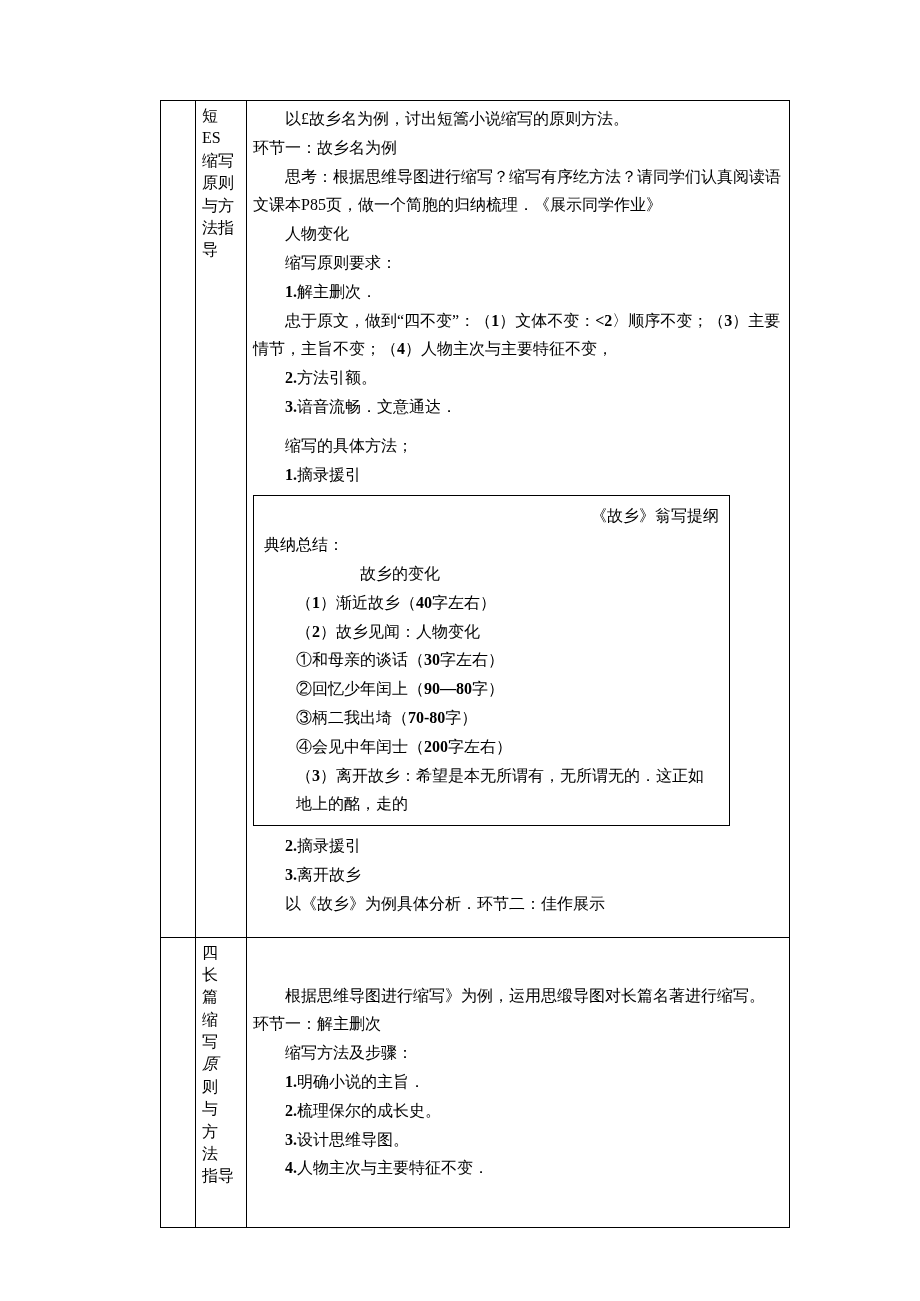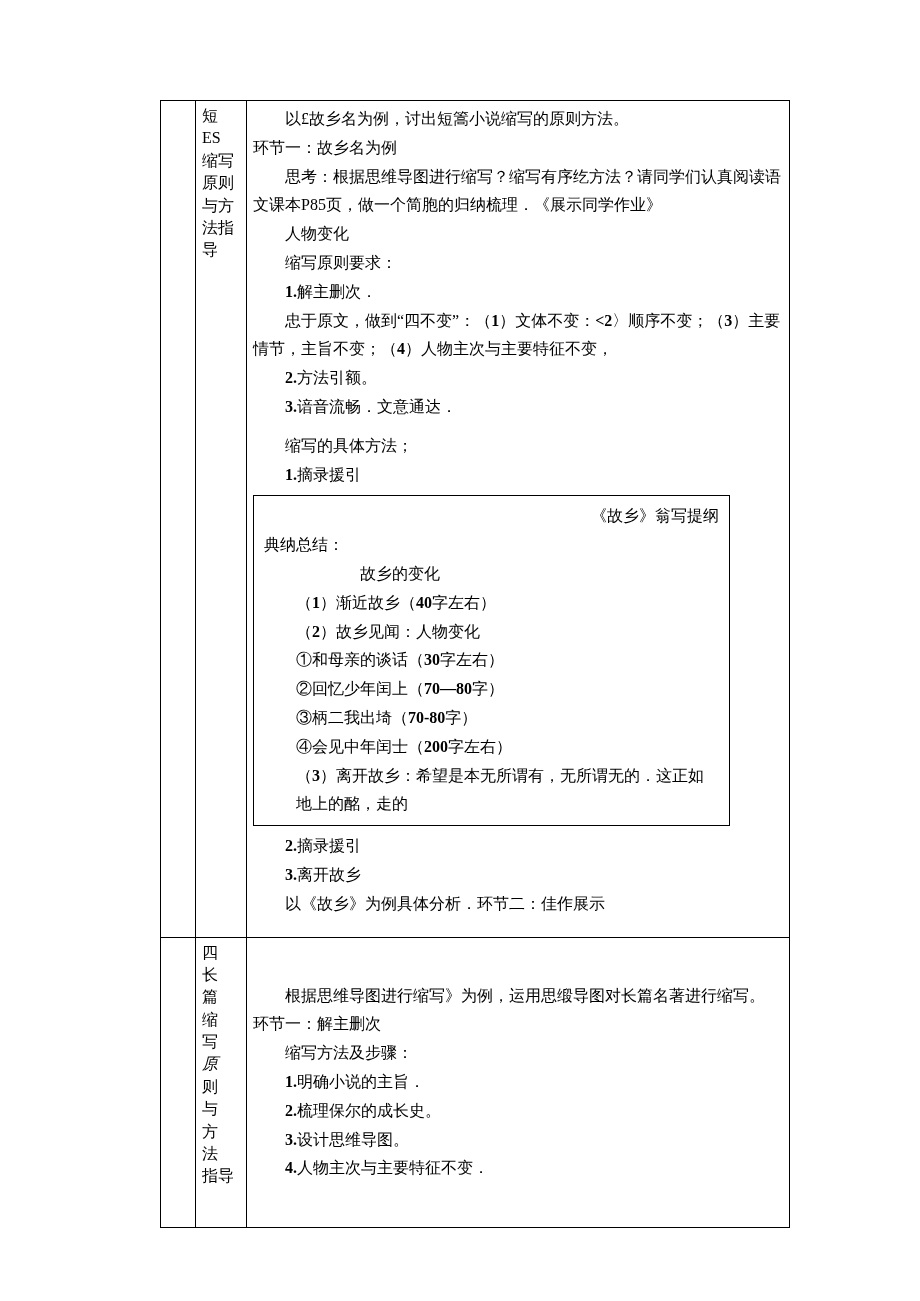--- a/index.html
+++ b/index.html
@@ -103,21 +103,21 @@
       <div class="indent2">
         （<span class="bold">1</span>）渐近故乡（<span class="bold">40</span>字左右）
       </div>
       <div class="indent2">
         （<span class="bold">2</span>）故乡见闻：人物变化
       </div>
       <div class="indent2">
         ①和母亲的谈话（<span class="bold">30</span>字左右）
       </div>
       <div class="indent2">
-        ②回忆少年闰上（<span class="bold">70—80</span>字）
+        ②回忆少年闰上（<span class="bold">90—80</span>字）
       </div>
       <div class="indent2">
         ③柄二我出埼（<span class="bold">70-80</span>字）
       </div>
       <div class="indent2">
         ④会见中年闰士（<span class="bold">200</span>字左右）
       </div>
       <div class="indent2">
         （<span class="bold">3</span>）离开故乡：希望是本无所谓有，无所谓无的．这正如地上的酩，走的
       </div>

